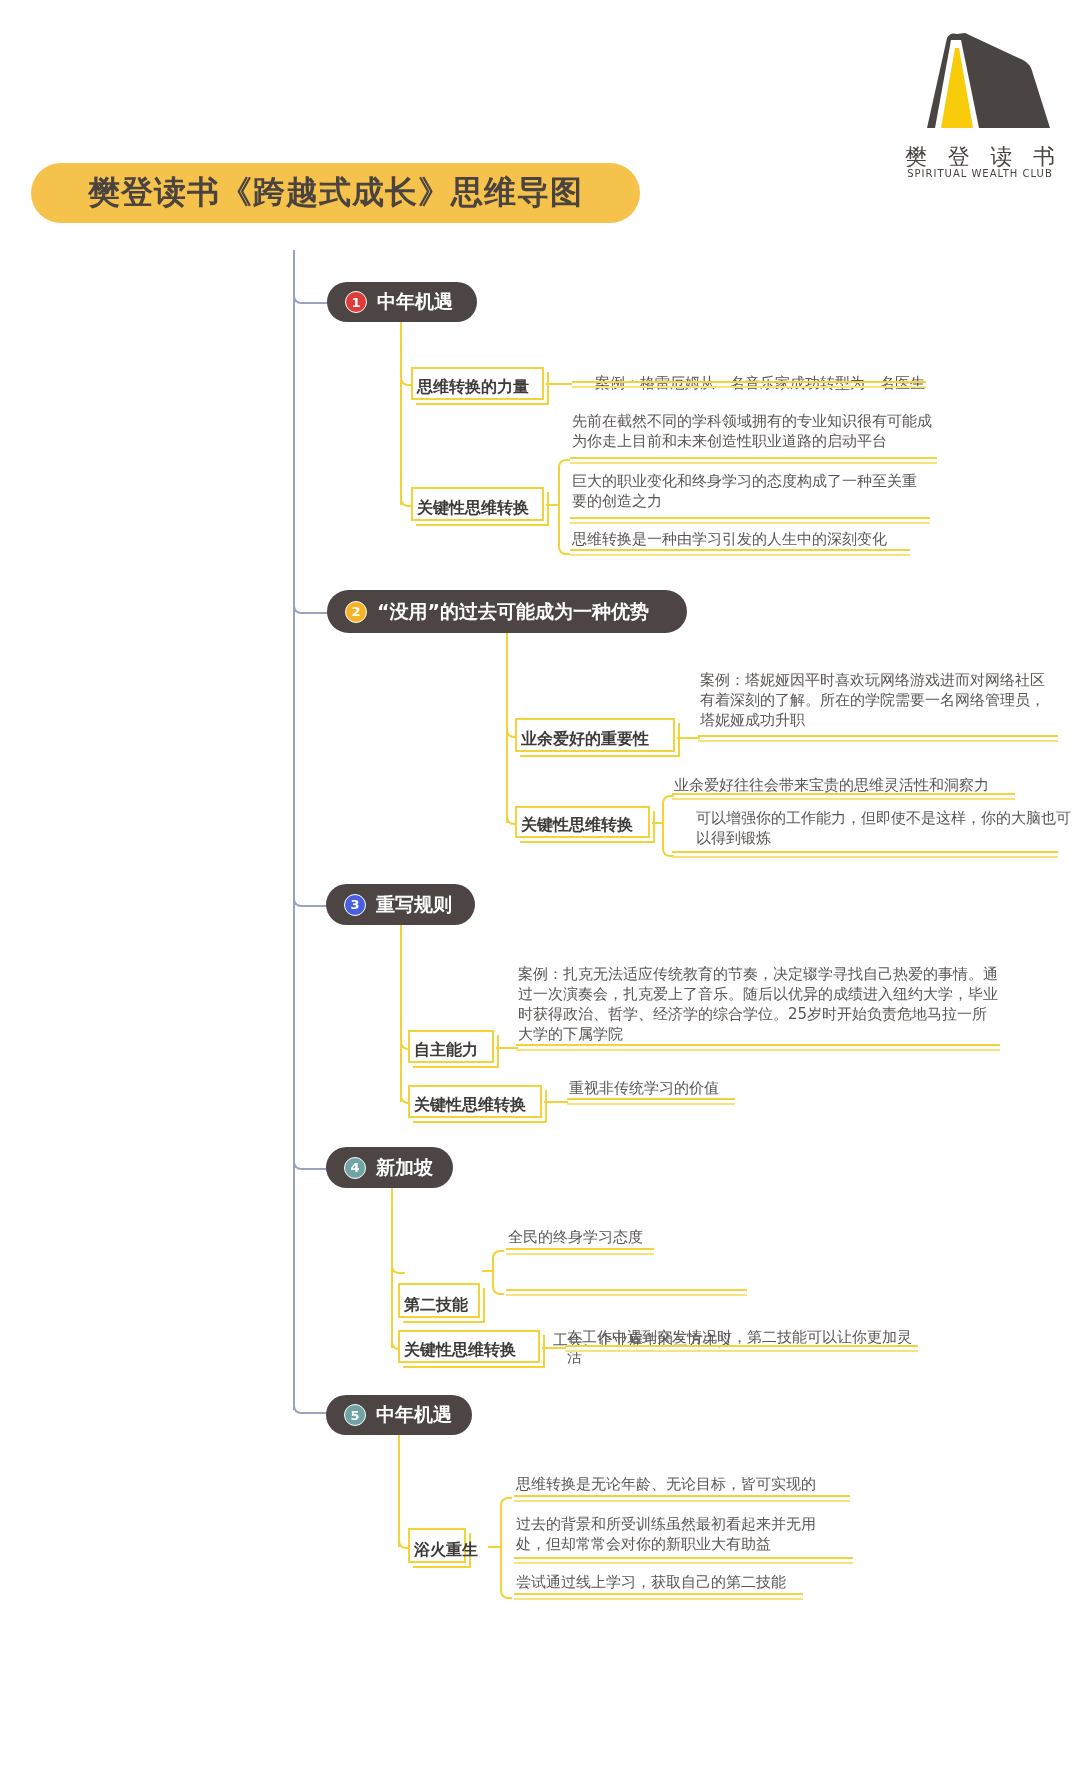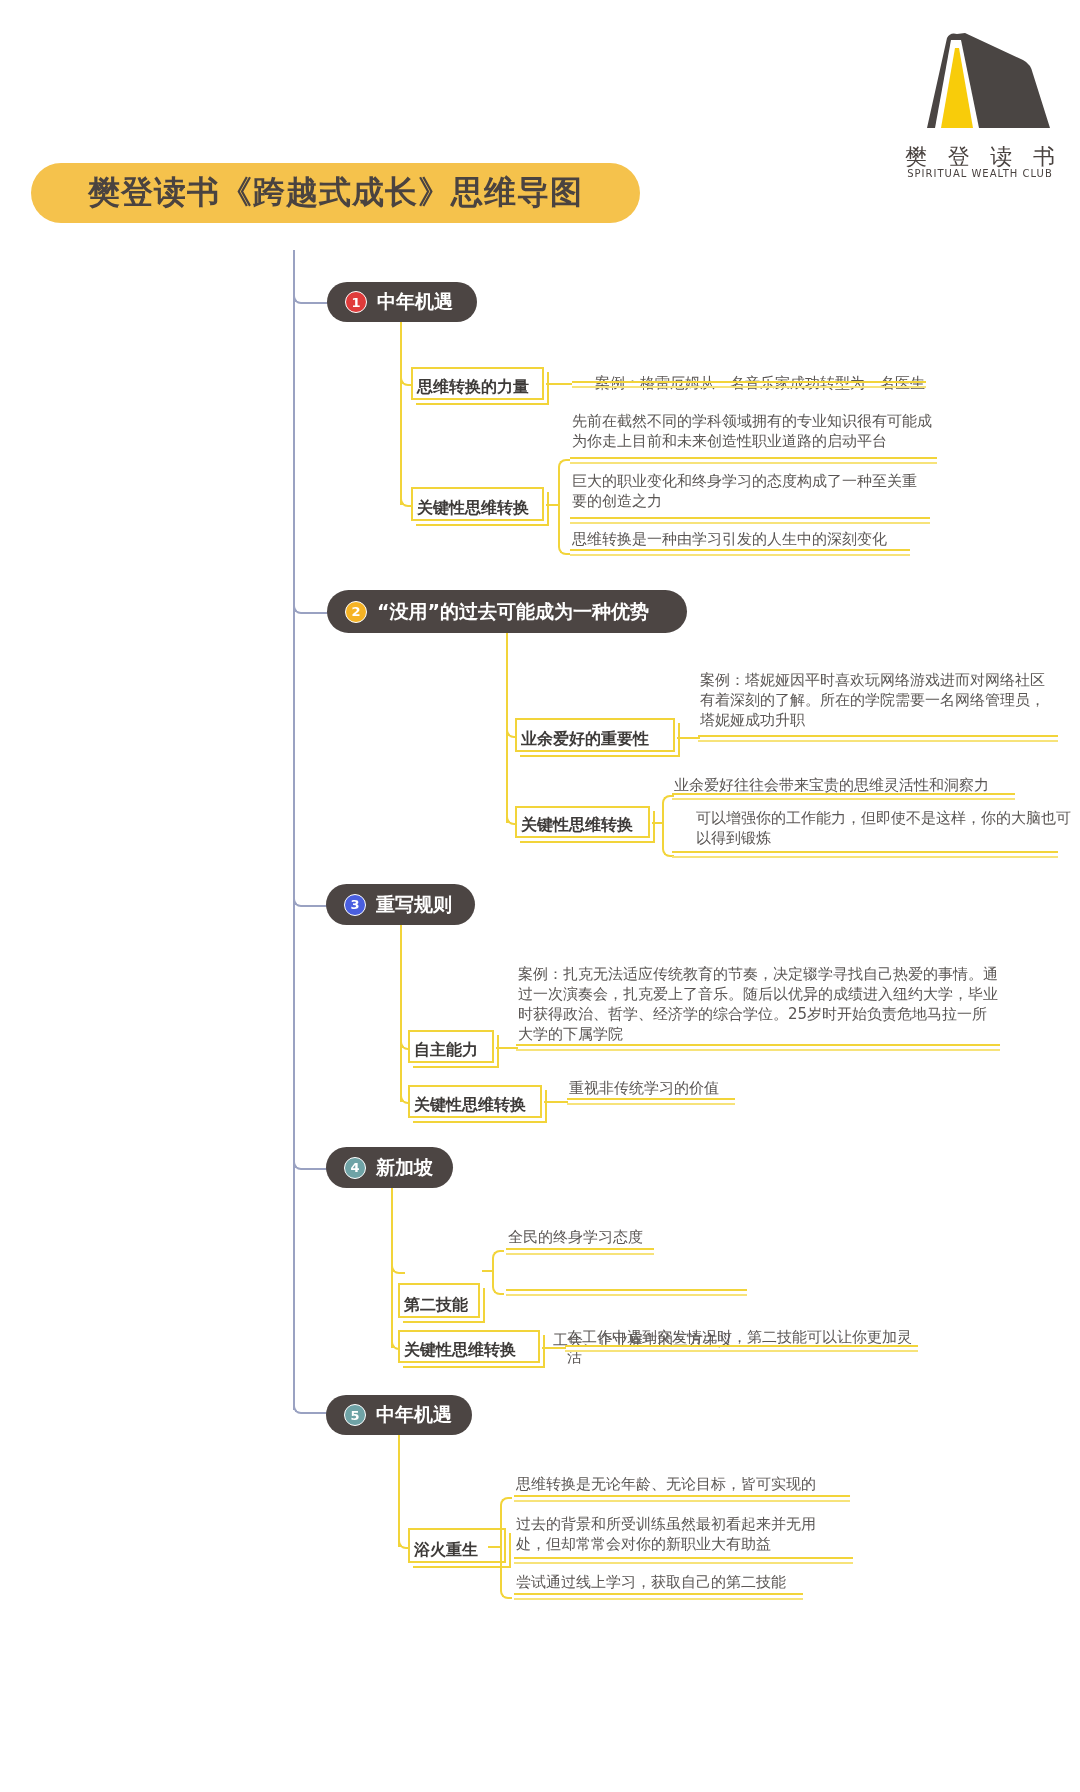--- a/index.html
+++ b/index.html
@@ -152,21 +152,21 @@
 <div class="abs leaf" style="left:567px; top:1301px; width:355px;margin-top:26px;">在工作中遇到突发情况时，第二技能可以让你更加灵活</div>
 <div class="abs uline" style="left:565px; top:1345px; width:353px;"></div>
 
 <div class="abs connector" style="left:293px; top:1398px; width:33px; height:14px;"></div>
 <div class="abs topic" style="left:326px; top:1395px; width:146px; height:40px;">
   <span class="num" style="background:#6fa3a6;">5</span>
   <span>中年机遇</span>
 </div>
 <div class="abs vbranch" style="left:398px; top:1435px; height:112px;"></div>
 <div class="abs hook" style="left:398px; top:1533px; height:14px;"></div>
-<div class="abs sub" style="left:408px; top:1528px; width:98px; height:35px;">
+<div class="abs sub" style="left:408px; top:1528px; width:58px; height:35px;">
   <span>浴火重生</span>
 </div>
 <div class="abs hline" style="left:488px; top:1546px; width:12px;"></div>
 <div class="abs bracket" style="left:500px; top:1497px; height:98px;"></div>
 <div class="abs leaf" style="left:516px; top:1474px; width:340px; white-space:nowrap;">思维转换是无论年龄、无论目标，皆可实现的</div>
 <div class="abs uline" style="left:514px; top:1495px; width:336px;"></div>
 <div class="abs leaf" style="left:516px; top:1514px; width:320px;">过去的背景和所受训练虽然最初看起来并无用处，但却常常会对你的新职业大有助益</div>
 <div class="abs uline" style="left:514px; top:1557px; width:339px;"></div>
 <div class="abs leaf" style="left:516px; top:1572px; width:320px; white-space:nowrap;">尝试通过线上学习，获取自己的第二技能</div>
 <div class="abs uline" style="left:514px; top:1593px; width:289px;"></div>

